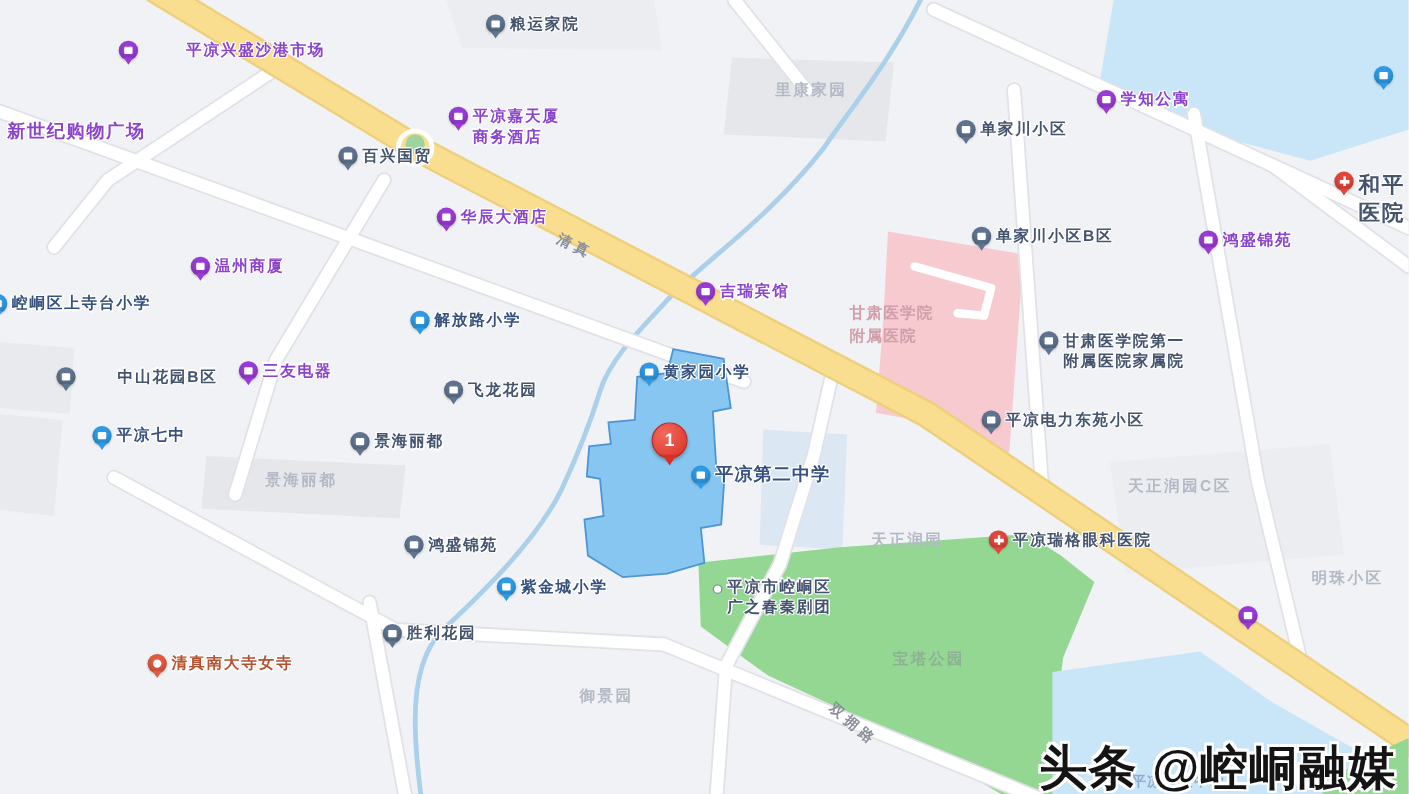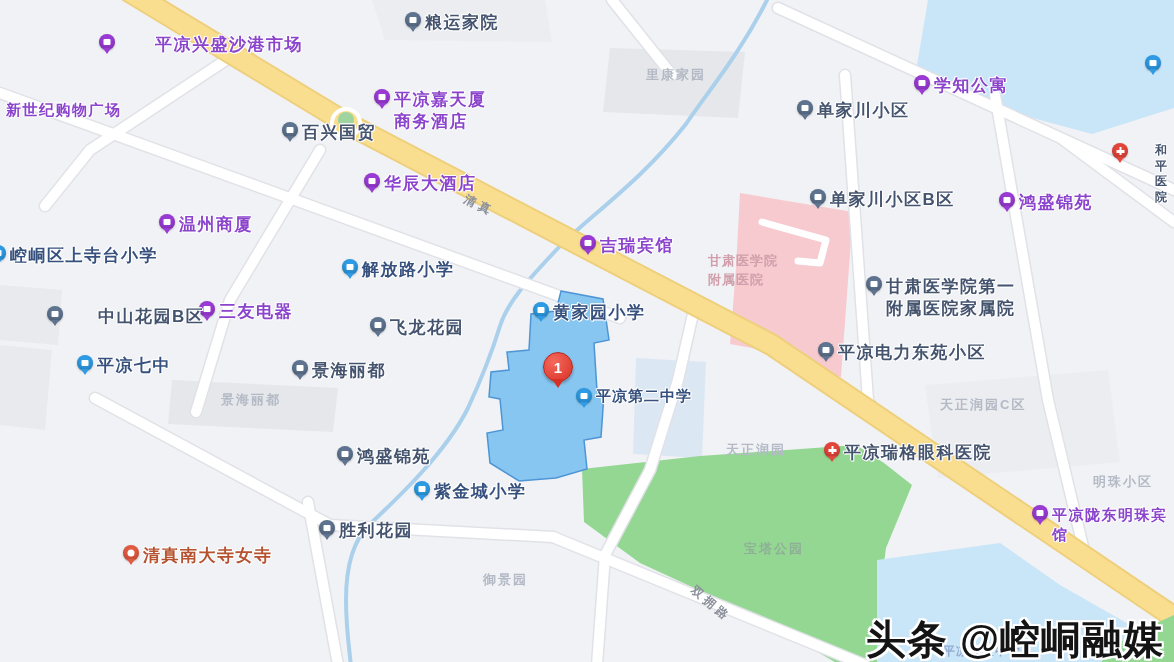--- a/index.html
+++ b/index.html
@@ -18,29 +18,29 @@
        border:4px solid transparent;border-top:6px solid var(--pc,#64788F);}
   .pin .glyph{position:absolute;left:50%;top:50%;transform:translate(-50%,-50%);
        width:7px;height:6px;background:#fff;border-radius:1px;}
   .pin.purple{--pc:#9B3BD6;} .pin.slate{--pc:#5F7490;} .pin.blue{--pc:#2D9BE5;}
   .pin.red{--pc:#E4453B;} .pin.orange{--pc:#E25A40;}
   .pin .glyph.cross{background:transparent;}
   .pin .glyph.cross::before{content:"";position:absolute;left:2.5px;top:-1px;width:2.5px;height:8px;background:#fff;}
   .pin .glyph.cross::after{content:"";position:absolute;left:-0.5px;top:2px;width:8.5px;height:2.5px;background:#fff;}
   .pin .glyph.round{width:7px;height:7px;border-radius:50%;}
   
-  .lbl{font-size:17px;font-weight:600;color:#44536E;letter-spacing:1.5px;line-height:1.3;
+  .lbl{font-size:13px;font-weight:600;color:#44536E;letter-spacing:1.5px;line-height:1.3;
        white-space:pre-line;margin-top:0px;
        text-shadow:-1px 0 #fff,1px 0 #fff,0 -1px #fff,0 1px #fff,1px 1px #fff,-1px -1px #fff;}
   .lbl.purple-text{color:#8B44CC;}
   .lbl.school-text{color:#37517E;}
   .lbl.mosque-text{color:#B5522F;}
   .lbl.lg{font-size:15px;letter-spacing:1px;}
   .lbl.md15{font-size:15px;}
-  .lbl.md14{font-size:12px;margin-left:23px;}
+  .lbl.md14{font-size:18px;}
   .dot{flex:0 0 auto;width:6px;height:6px;margin-top:6px;border:1.5px solid #7C8AA0;border-radius:50%;background:#fff;}
   
   .area{position:absolute;z-index:20;font-size:13px;font-weight:600;color:#B3BAC6;
         letter-spacing:2px;line-height:1.45;white-space:pre-line;}
   .area.green{color:#8FAF97;}
   .area.pink{color:#D09FAB;letter-spacing:1px;}
   .area.faintblue{color:#93ABD1;letter-spacing:1px;font-size:12px;}
   .roadlbl{position:absolute;z-index:20;font-size:12px;font-weight:600;color:#8A8F9A;letter-spacing:4px;}
   
   .marker1{position:absolute;z-index:40;width:28px;height:28px;border-radius:50%;
@@ -304,28 +304,32 @@
   <div class="poi" style="left:824px;top:442px;">
     <span class="pin red">
         <span class="glyph cross"></span>
       </span>
     <span class="lbl">平凉瑞格眼科医院</span>
   </div>
   <div class="poi" style="left:1032px;top:505px;">
     <span class="pin purple">
         <span class="glyph"></span>
       </span>
-    <span class="lbl purple-text md15">平凉陇东明珠宾馆</span>
   </div>
   <div class="poi" style="left:576px;top:388px;">
     <span class="pin blue">
         <span class="glyph"></span>
       </span>
     <span class="lbl school-text lg" style="margin-top:-2px;">平凉第二中学</span>
   </div>
+  <div class="poi" style="left:594px;top:481px;">
+    <span class="dot"></span>
+    <span class="lbl">平凉市崆峒区
+广之春秦剧团</span>
+  </div>
   <div class="poi" style="left:1145px;top:55px;">
     <span class="pin blue">
         <span class="glyph"></span>
       </span>
   </div>
 
   <div class="marker1" style="left:543px;top:352px;">1</div>
 
   <div class="watermark">头条 @崆峒融媒</div>
 

